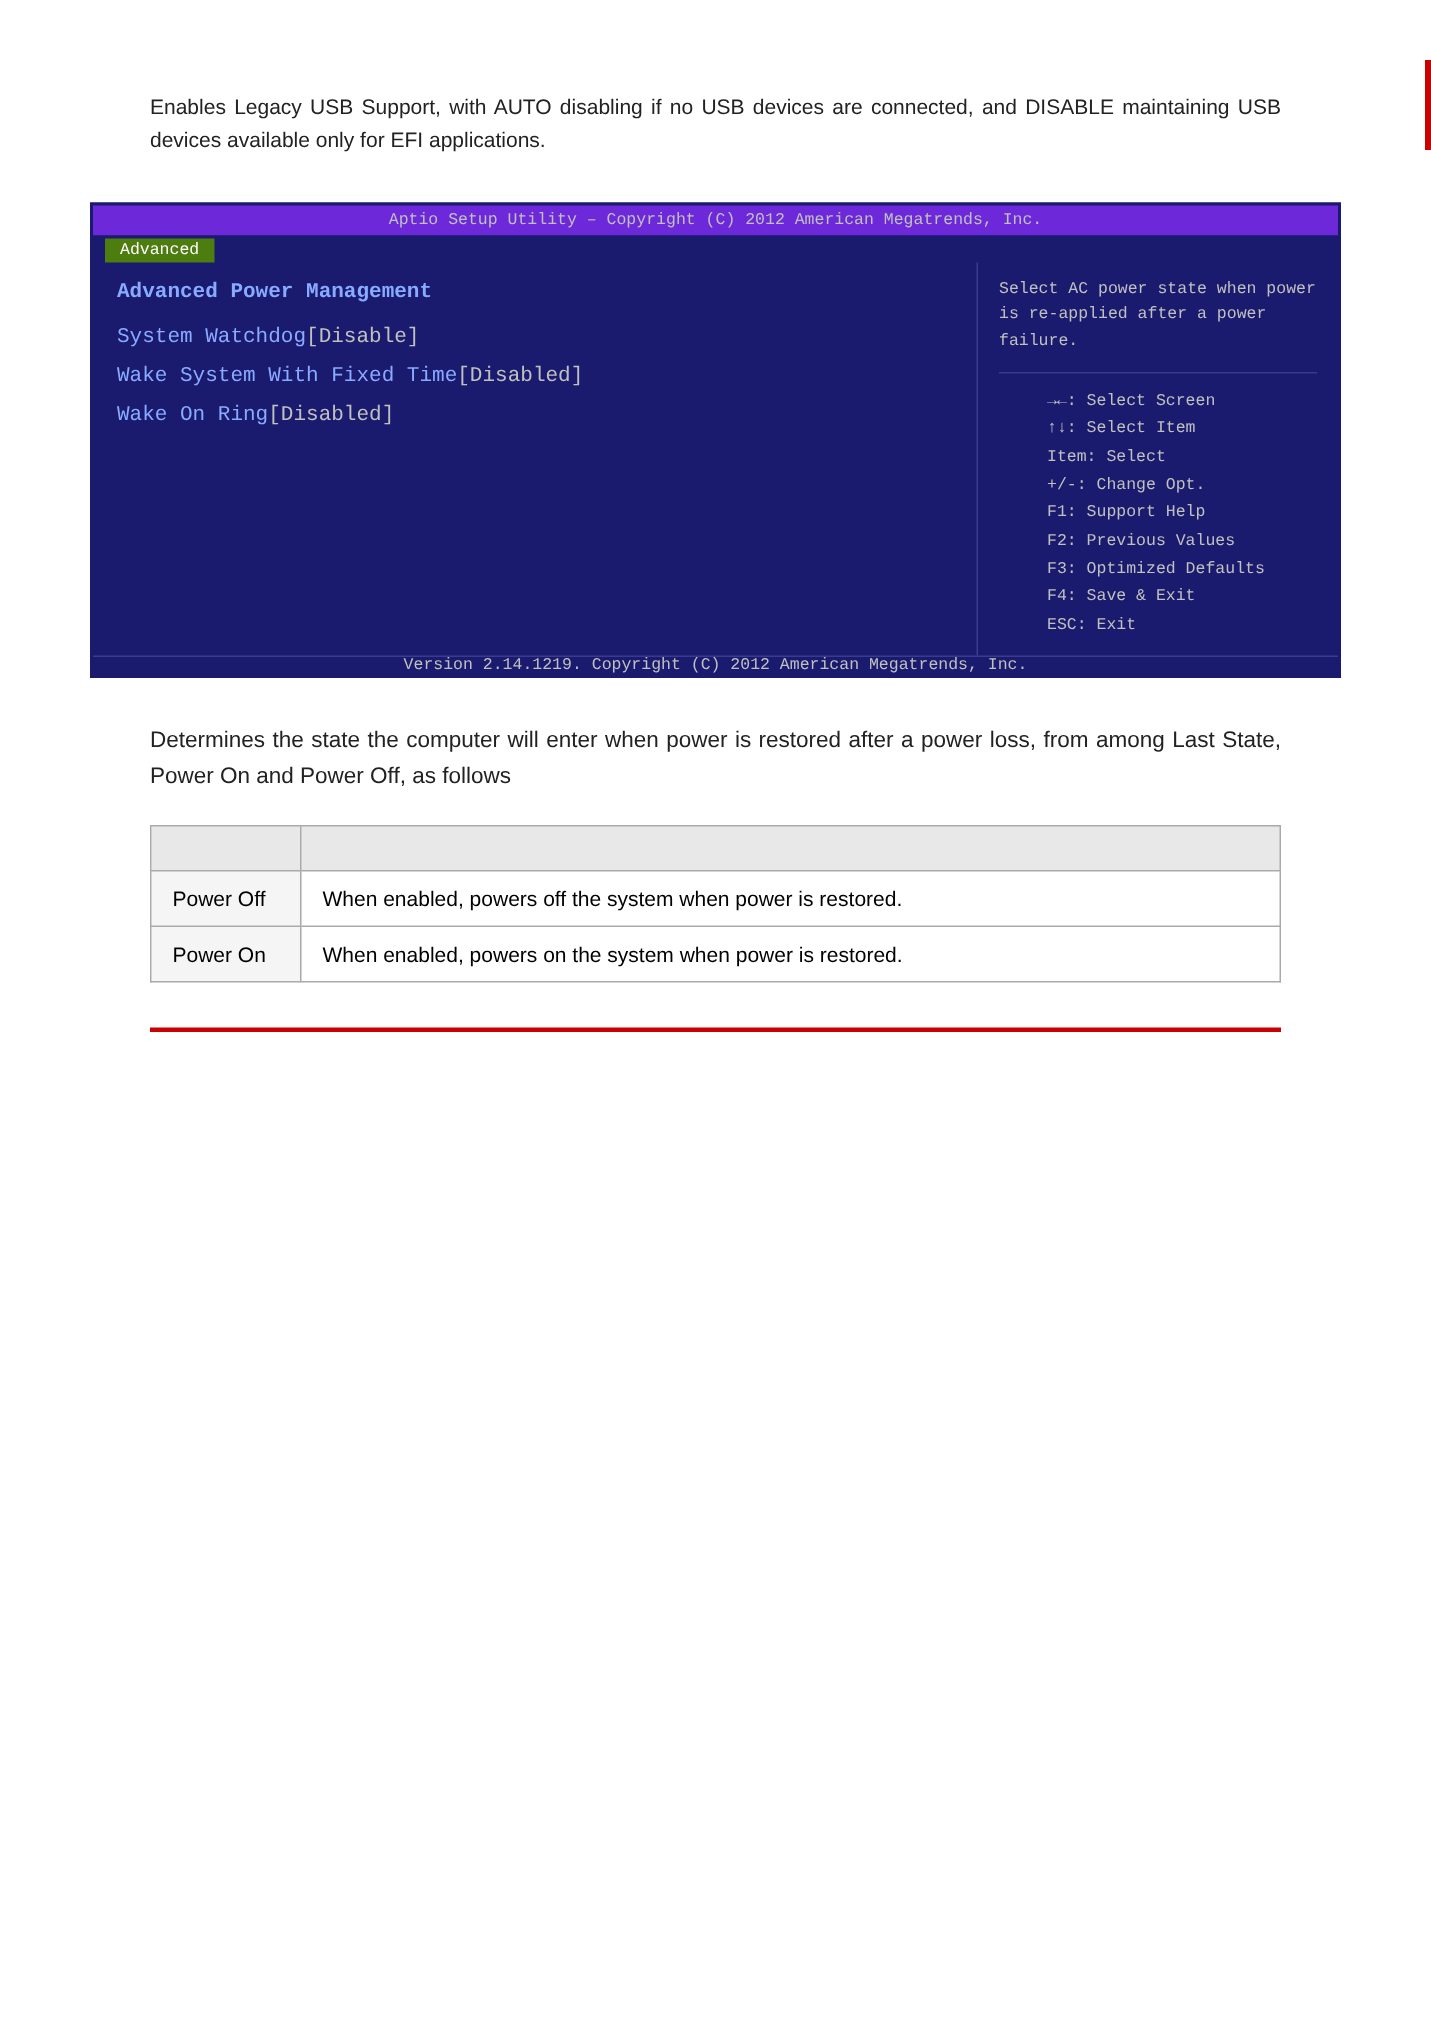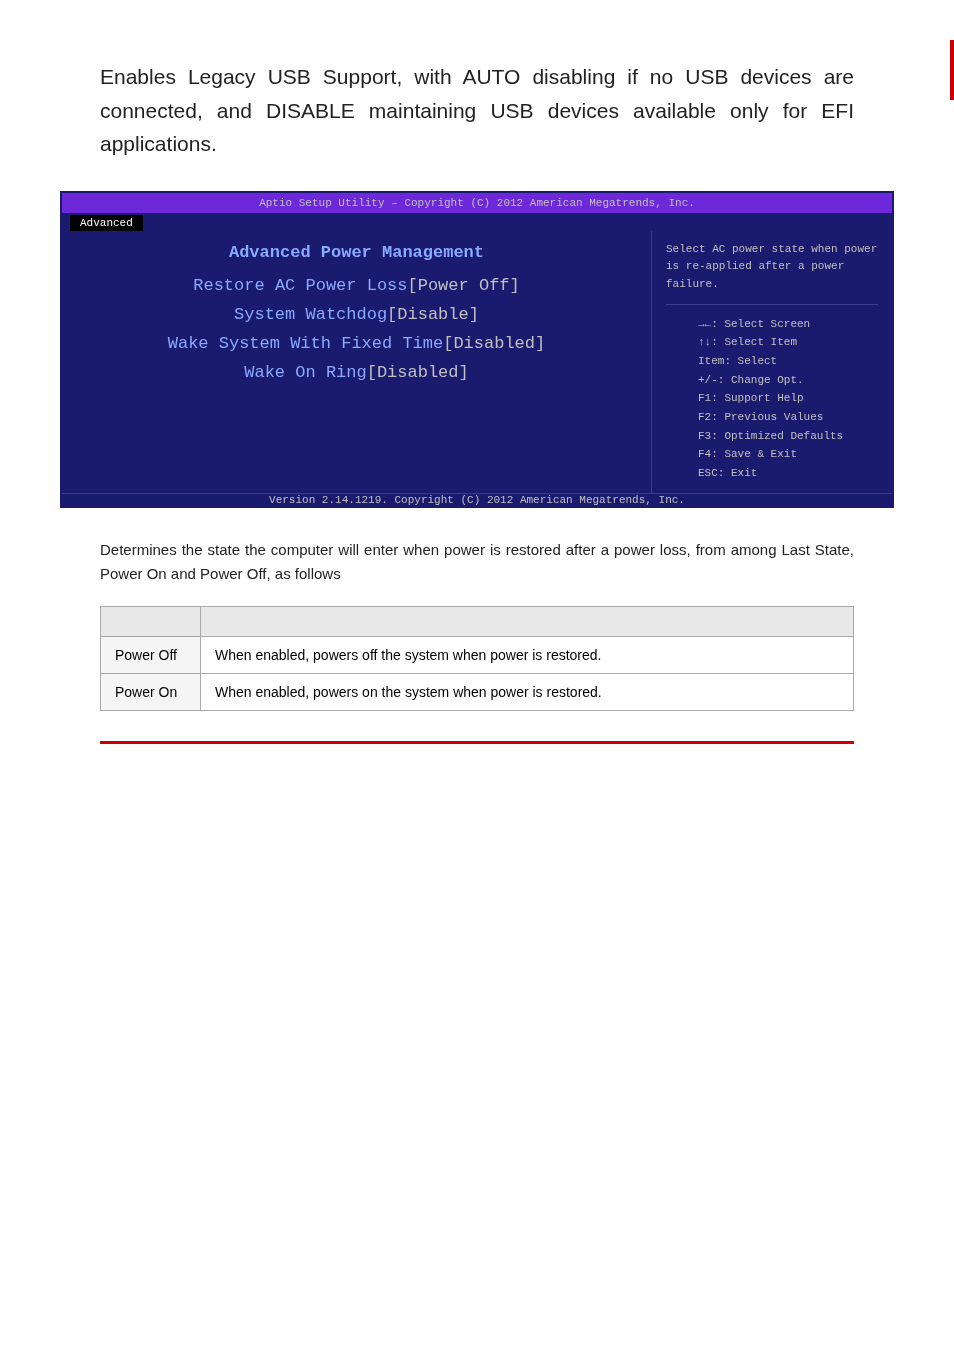--- a/index.html
+++ b/index.html
@@ -17,21 +17,21 @@
       top: 40px;
       right: 0;
       width: 4px;
       height: 60px;
       background: #cc0000;
     }
 
     
     .description-text {
       margin: 60px 100px 30px 100px;
-      font-size: 21px;
+      font-size: 14px;
       line-height: 1.6;
       color: #222;
       text-align: justify;
     }
 
     
     .bios-container {
       margin: 10px 60px 30px 60px;
       border: 2px solid #1a1a6e;
       background: #1a1a6e;
@@ -48,21 +48,21 @@
       font-size: 11px;
     }
 
     .bios-tab-bar {
       background: #1a1a6e;
       padding: 2px 8px 0 8px;
     }
 
     .bios-tab {
       display: inline-block;
-      background: #000000;
+      background: #4d7c0f;
       color: #ffffff;
       padding: 2px 10px;
       font-size: 11px;
     }
 
     .bios-content {
       display: flex;
       background: #1a1a6e;
       padding: 0;
     }
@@ -76,23 +76,23 @@
     .bios-right {
       width: 240px;
       padding: 10px 14px;
       color: #c0c0c0;
       font-size: 11px;
     }
 
     .bios-menu-item {
       margin-bottom: 10px;
       color: #c0c0c0;
-      font-size: 17px;
+      font-size: 14px;
       display: flex;
-      justify-content: center;
+      justify-content: flex-start;
     }
 
     .bios-menu-item .label {
       color: #88aaff;
     }
 
     .bios-menu-item.header {
       color: #ffffff;
       font-weight: bold;
       margin-bottom: 14px;
@@ -185,24 +185,20 @@
 
 <div class="bios-container">
   <div class="bios-title-bar">Aptio Setup Utility – Copyright (C) 2012 American Megatrends, Inc.</div>
   <div class="bios-tab-bar">
     <span class="bios-tab">Advanced</span>
   </div>
   <div class="bios-content">
     <div class="bios-left">
       <div class="bios-menu-item header">
         <span class="label">Advanced Power Management</span>
-      </div>
-      <div class="bios-menu-item">
-        <span class="label">Restore AC Power Loss</span>
-        <span class="value">[Power Off]</span>
       </div>
       <div class="bios-menu-item">
         <span class="label">System Watchdog</span>
         <span class="value">[Disable]</span>
       </div>
       <div class="bios-menu-item">
         <span class="label">Wake System With Fixed Time</span>
         <span class="value">[Disabled]</span>
       </div>
       <div class="bios-menu-item">

